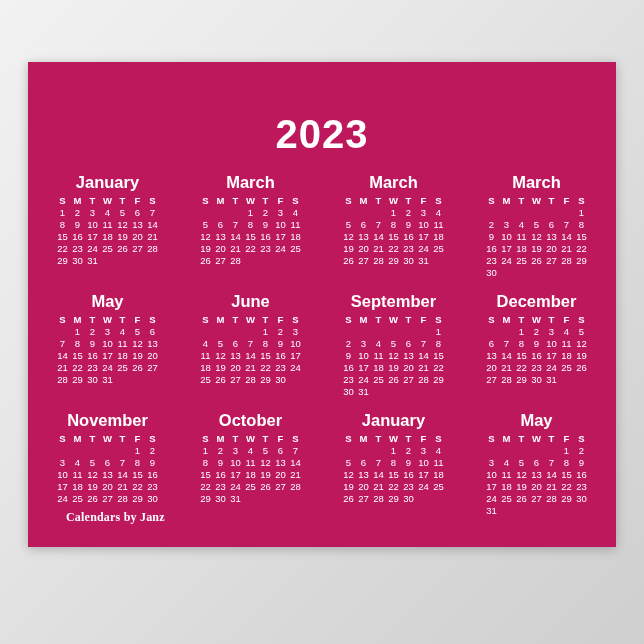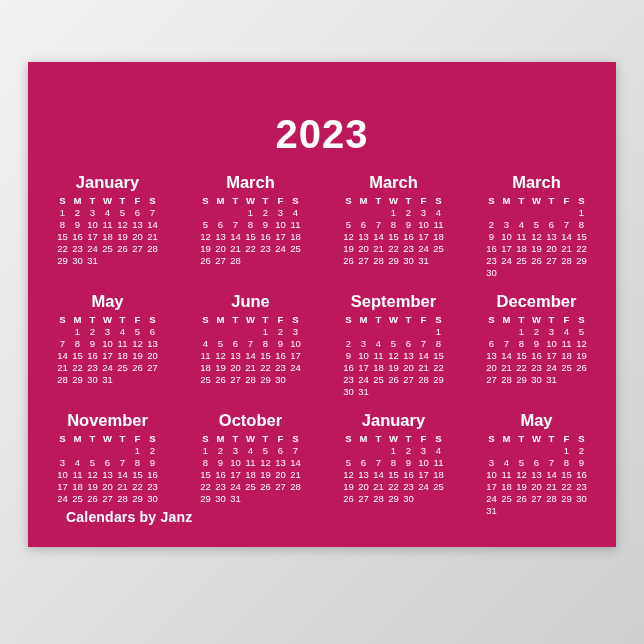--- a/index.html
+++ b/index.html
@@ -73,24 +73,24 @@
     line-height: 11px;
   }
   .day.blank {
     visibility: hidden;
   }
   #credit {
     position: absolute;
     left: 38px;
     bottom: 22px;
     color: #ffffff;
-    font-size: 14px;
+    font-size: 12px;
     font-weight: bold;
     letter-spacing: 0.2px;
-    font-family: Liberation Sans, sans-serif;
+    font-family: Liberation Serif, serif;
   }
 </style>
 </head>
 <body>
 
 <div id="poster-frame">
   <div id="year-title">2023</div>
   <div id="months-grid">
       <div class="month">
         <div class="month-name">January</div>

